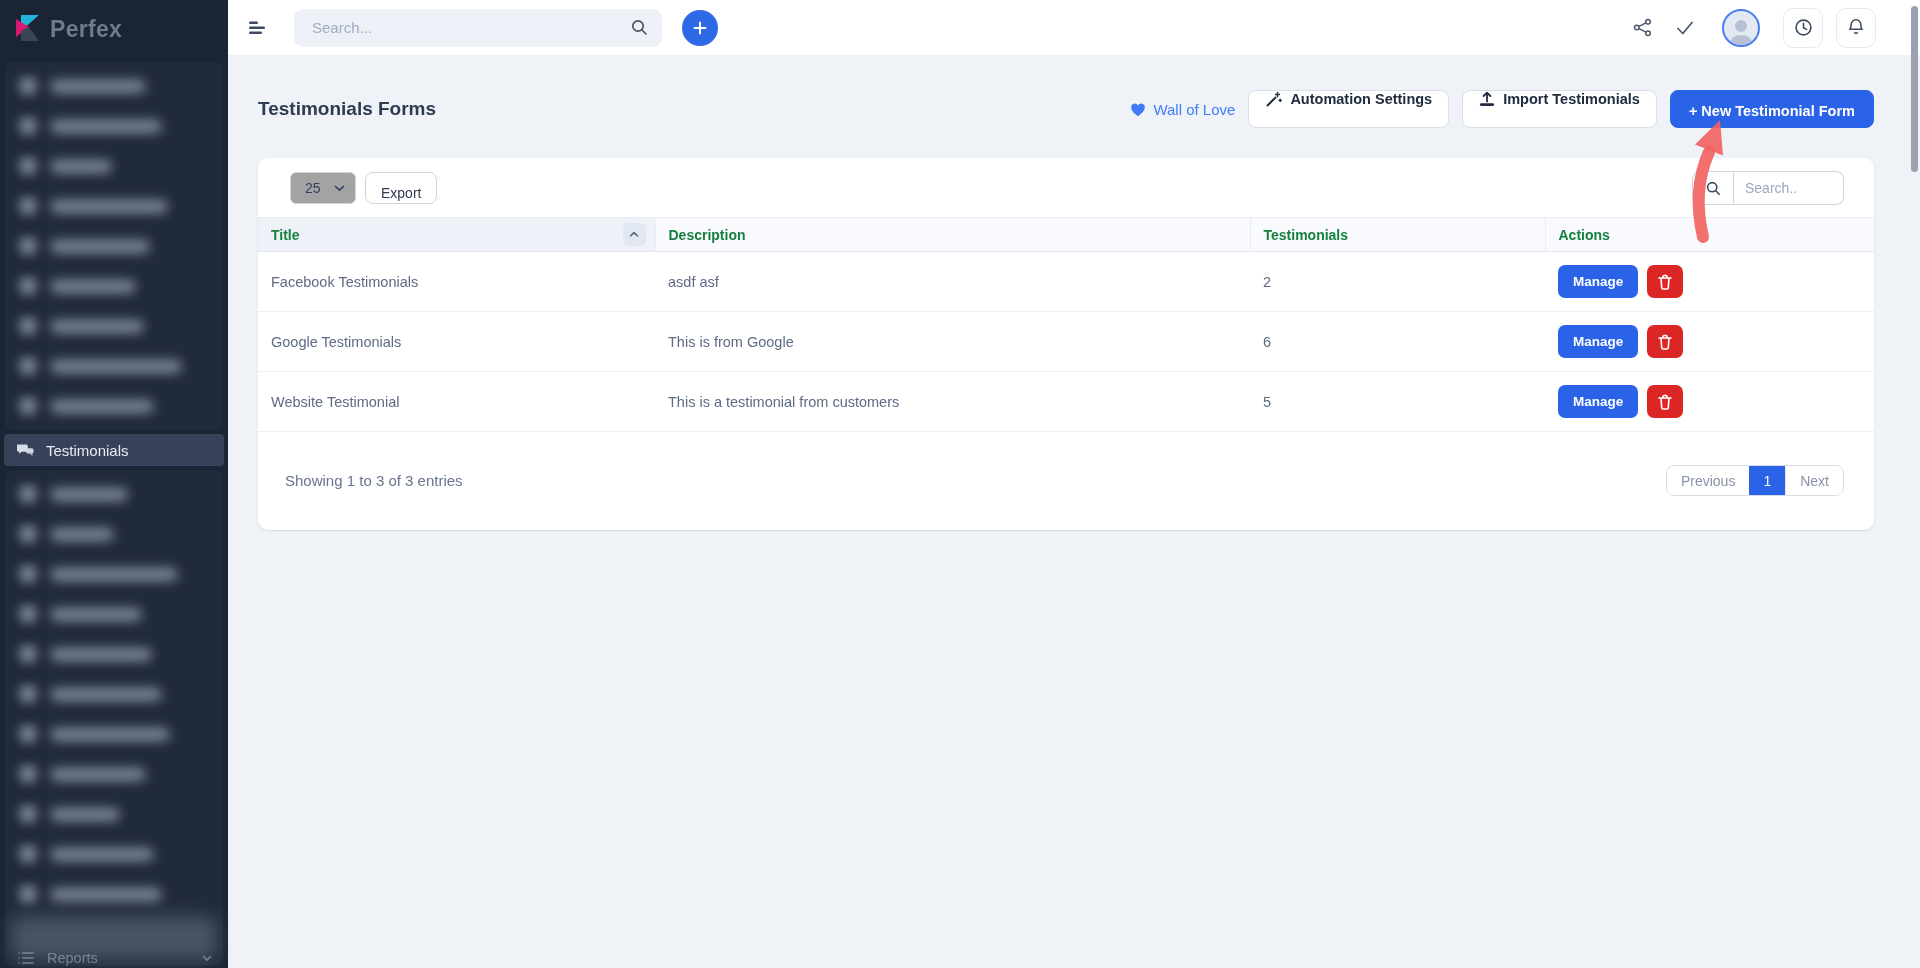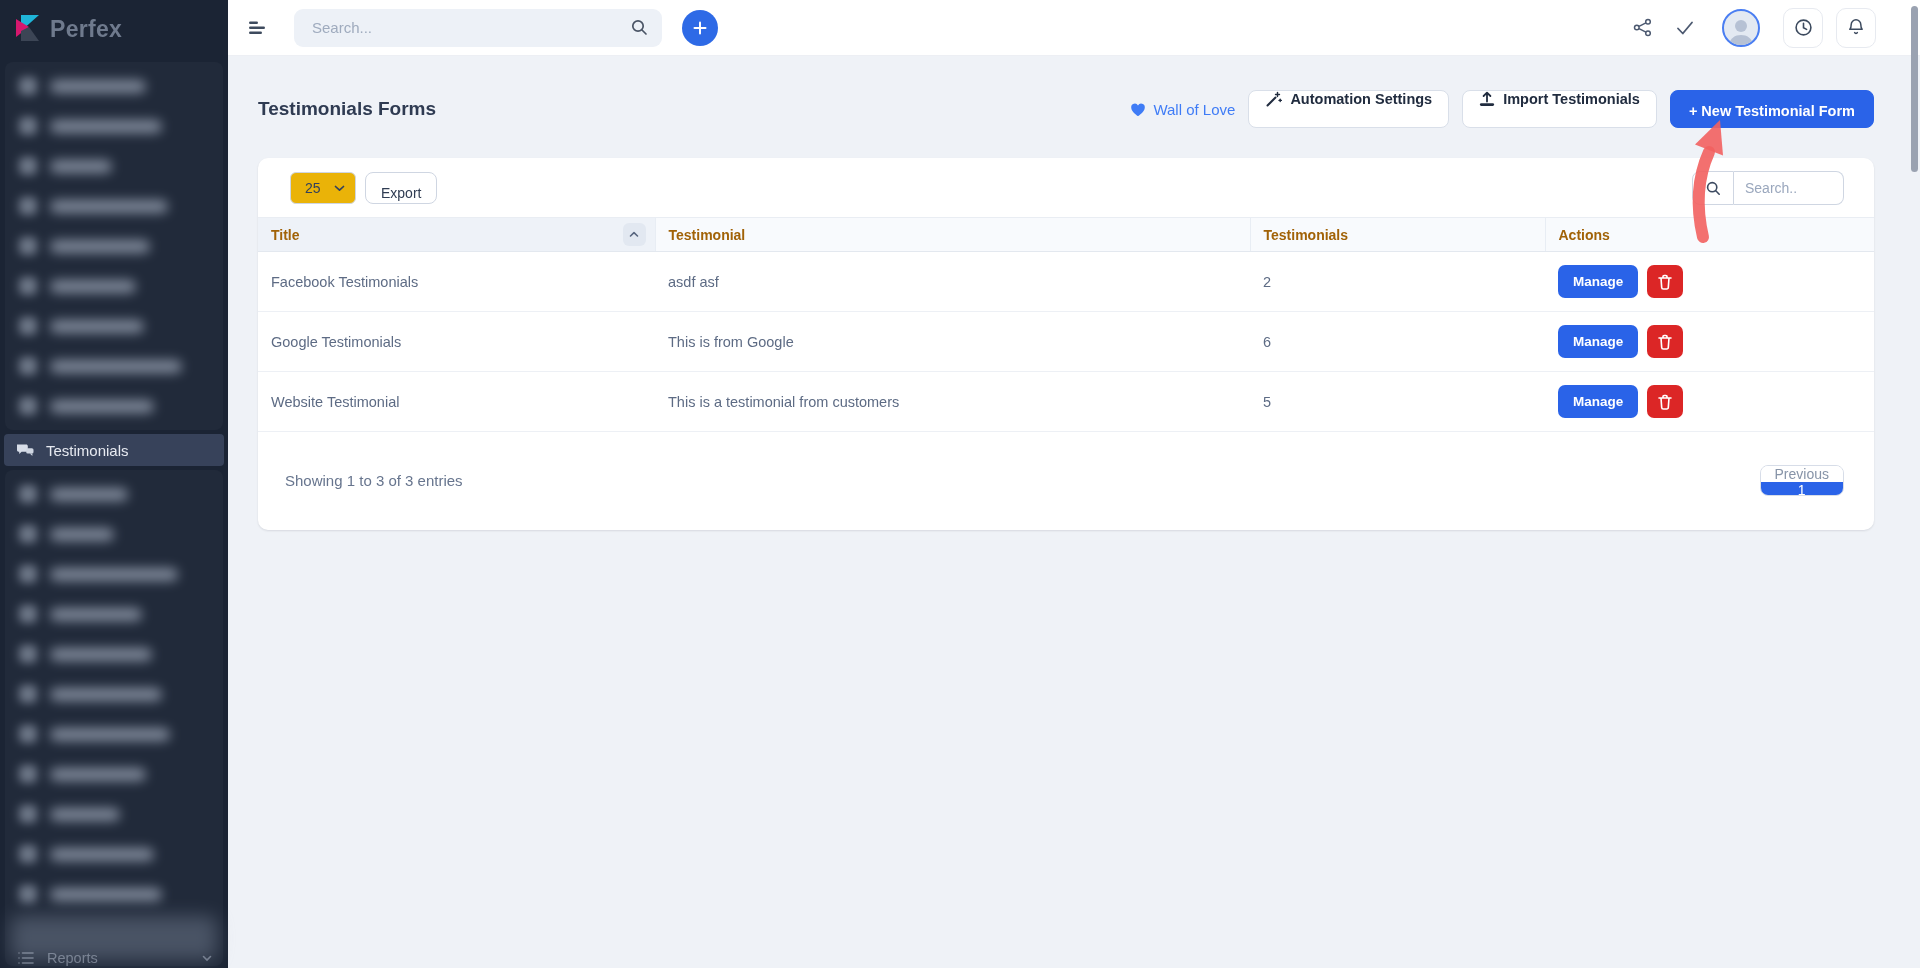--- a/index.html
+++ b/index.html
@@ -39,41 +39,41 @@
   .page-title { font-size:19px; font-weight:700; color:#2f3b52; }
   .head-actions { margin-left:auto; display:flex; align-items:center; gap:13px; }
   .link-love { display:flex; align-items:center; gap:7px; color:#3f7cf6; font-size:15px; cursor:pointer; text-decoration:none; }
   .btn { height:38px; border-radius:8px; font-size:14.5px; font-weight:600; display:inline-flex; align-items:flex-start; gap:8px; cursor:pointer; font-family:inherit; }
   .btn-light { background:#fff; border:1px solid #d9dfe9; color:#212c3f; padding:0 16px; }
   .btn-primary { background:#2a63e8; border:1px solid #2a63e8; color:#fff; padding:12px 18px; }
 
   
   .card { margin:30px 46px 0 30px; width:1616px; background:#fff; border-radius:10px; box-shadow:0 1px 2px rgba(16,24,40,.06), 0 1px 3px rgba(16,24,40,.05); padding-bottom:34px; }
   .card-controls { display:flex; align-items:center; padding:13px 30px 0 32px; }
-  .sel { width:66px; height:32px; border:1px solid #cfd6e2; border-radius:6px; display:flex; align-items:center; justify-content:space-between; padding:0 10px 0 14px; font-size:14px; color:#33415c; cursor:pointer; background:#eab308; }
+  .sel { width:66px; height:32px; border:1px solid #cfd6e2; border-radius:6px; display:flex; align-items:center; justify-content:space-between; padding:0 10px 0 14px; font-size:14px; color:#33415c; cursor:pointer; background:#a3a3a3; }
   .btn-export { height:32px; border:1px solid #cfd6e2; border-radius:8px; background:#fff; padding:12px 15px; font-size:14px; color:#2f3c52; margin-left:9px; cursor:pointer; font-family:inherit; }
   .tbl-search { margin-left:auto; display:flex; height:34px; }
   .tbl-search .sg-btn { width:42px; border:1px solid #cfd6e2; border-radius:8px 0 0 8px; background:#fff; display:flex; align-items:center; justify-content:center; cursor:pointer; }
   .tbl-search input { width:110px; border:1px solid #cfd6e2; border-left:none; border-radius:0 8px 8px 0; padding:0 11px; font-size:14px; color:#3c4a60; outline:none; font-family:inherit; }
   .tbl-search input::placeholder { color:#9aa7bd; }
 
   table { width:100%; border-collapse:collapse; margin-top:12px; }
-  thead th { height:34px; text-align:left; font-size:14px; font-weight:600; color:#a16207; padding-left:13px; background:#f8fafd; border-top:1px solid #e9edf3; border-bottom:1px solid #e3e8ef; position:relative; }
+  thead th { height:34px; text-align:left; font-size:14px; font-weight:600; color:#15803d; padding-left:13px; background:#f8fafd; border-top:1px solid #e9edf3; border-bottom:1px solid #e3e8ef; position:relative; }
   thead th + th { border-left:1px solid #e8edf4; }
   thead th.sorted { background:#eef2f8; }
   .sort-box { position:absolute; right:9px; top:5px; width:23px; height:23px; border-radius:6px; background:#e2e8f1; display:flex; align-items:center; justify-content:center; cursor:pointer; }
   tbody td { height:60px; padding-left:13px; font-size:14.5px; color:#5d6b84; border-bottom:1px solid #edf0f5; vertical-align:middle; }
   .col-title { width:397px; } .col-desc { width:595px; } .col-count { width:295px; }
   .actions-cell { display:flex; align-items:center; gap:9px; }
   .btn-manage { height:33px; padding:0 15px; background:#2a63e8; color:#fff; border:none; border-radius:7px; font-size:13.5px; font-weight:700; cursor:pointer; font-family:inherit; }
   .btn-del { width:36px; height:33px; background:#dc2626; border:none; border-radius:7px; display:flex; align-items:center; justify-content:center; cursor:pointer; }
 
   .card-footer { display:flex; align-items:center; margin-top:33px; padding:0 30px 0 27px; }
   .showing { font-size:15px; color:#67758e; }
-  .pager { margin-left:auto; display:flex; height:31px; border:1px solid #d7dde8; border-radius:8px; overflow:hidden; background:#fff;flex-direction:column; }
+  .pager { margin-left:auto; display:flex; height:31px; border:1px solid #d7dde8; border-radius:8px; overflow:hidden; background:#fff; }
   .pg { display:flex; align-items:center; justify-content:center; padding:0 14px; font-size:14px; color:#8794a8; cursor:pointer; background:#fff; border:none; font-family:inherit; }
   .pg + .pg { border-left:1px solid #e3e8f0; }
   .pg.active { background:#2a63e8; color:#fff; padding:0 14px; border-left:none; }
 
   
   .annot-arrow { position:absolute; left:1670px; top:90px; z-index:50; pointer-events:none; }
   .scrollbar-thumb { position:absolute; right:2px; top:6px; width:7px; height:166px; border-radius:4px; background:#9aa2b1; z-index:60; cursor:pointer; }
 </style>
 </head>
 <body>
@@ -321,21 +321,21 @@
       <thead>
         <tr>
           <th class="col-title sorted">
             <span>Title</span>
             <span class="sort-box">
               <svg width="10" height="7" viewBox="0 0 10 7">
                 <polyline points="1.5,5 5,1.6 8.5,5" fill="none" stroke="#57657e" stroke-width="1.6" stroke-linecap="round" stroke-linejoin="round"></polyline>
               </svg>
             </span>
           </th>
-          <th class="col-desc"><span>Testimonial</span></th>
+          <th class="col-desc"><span>Description</span></th>
           <th class="col-count"><span>Testimonials</span></th>
           <th><span>Actions</span></th>
         </tr>
       </thead>
       <tbody>
         <tr>
           <td>Facebook Testimonials</td>
           <td>asdf asf</td>
           <td>2</td>
           <td>

